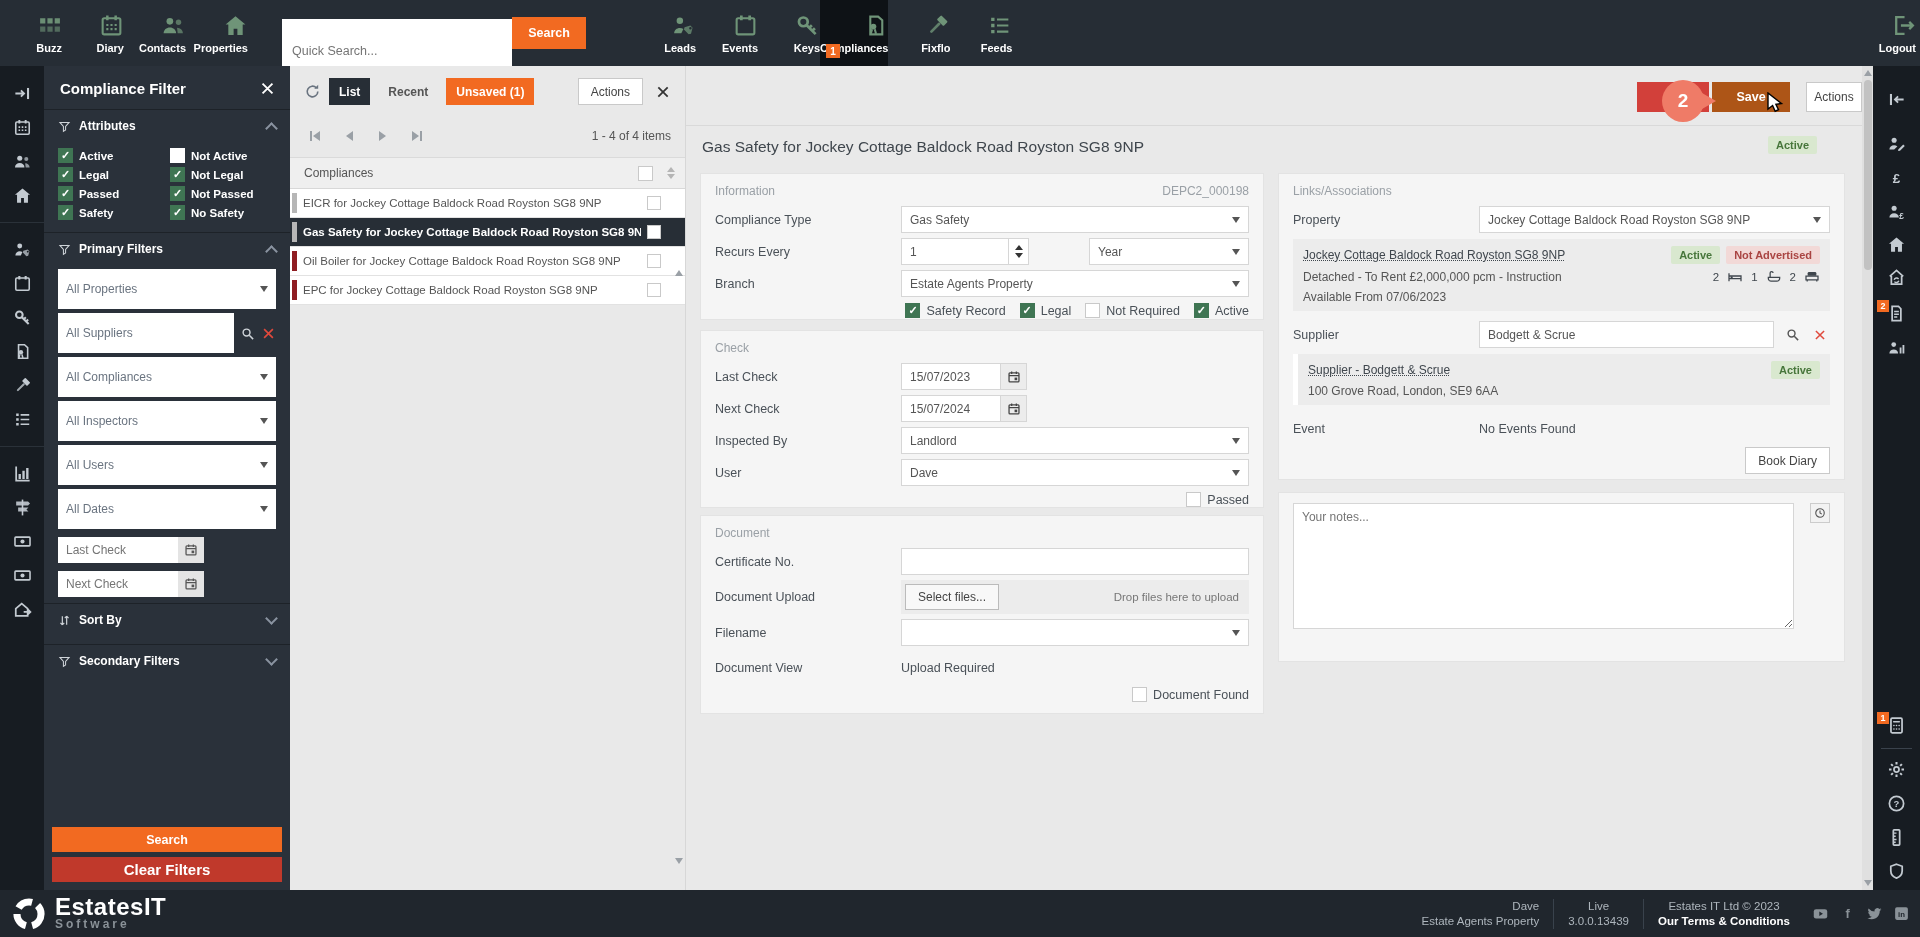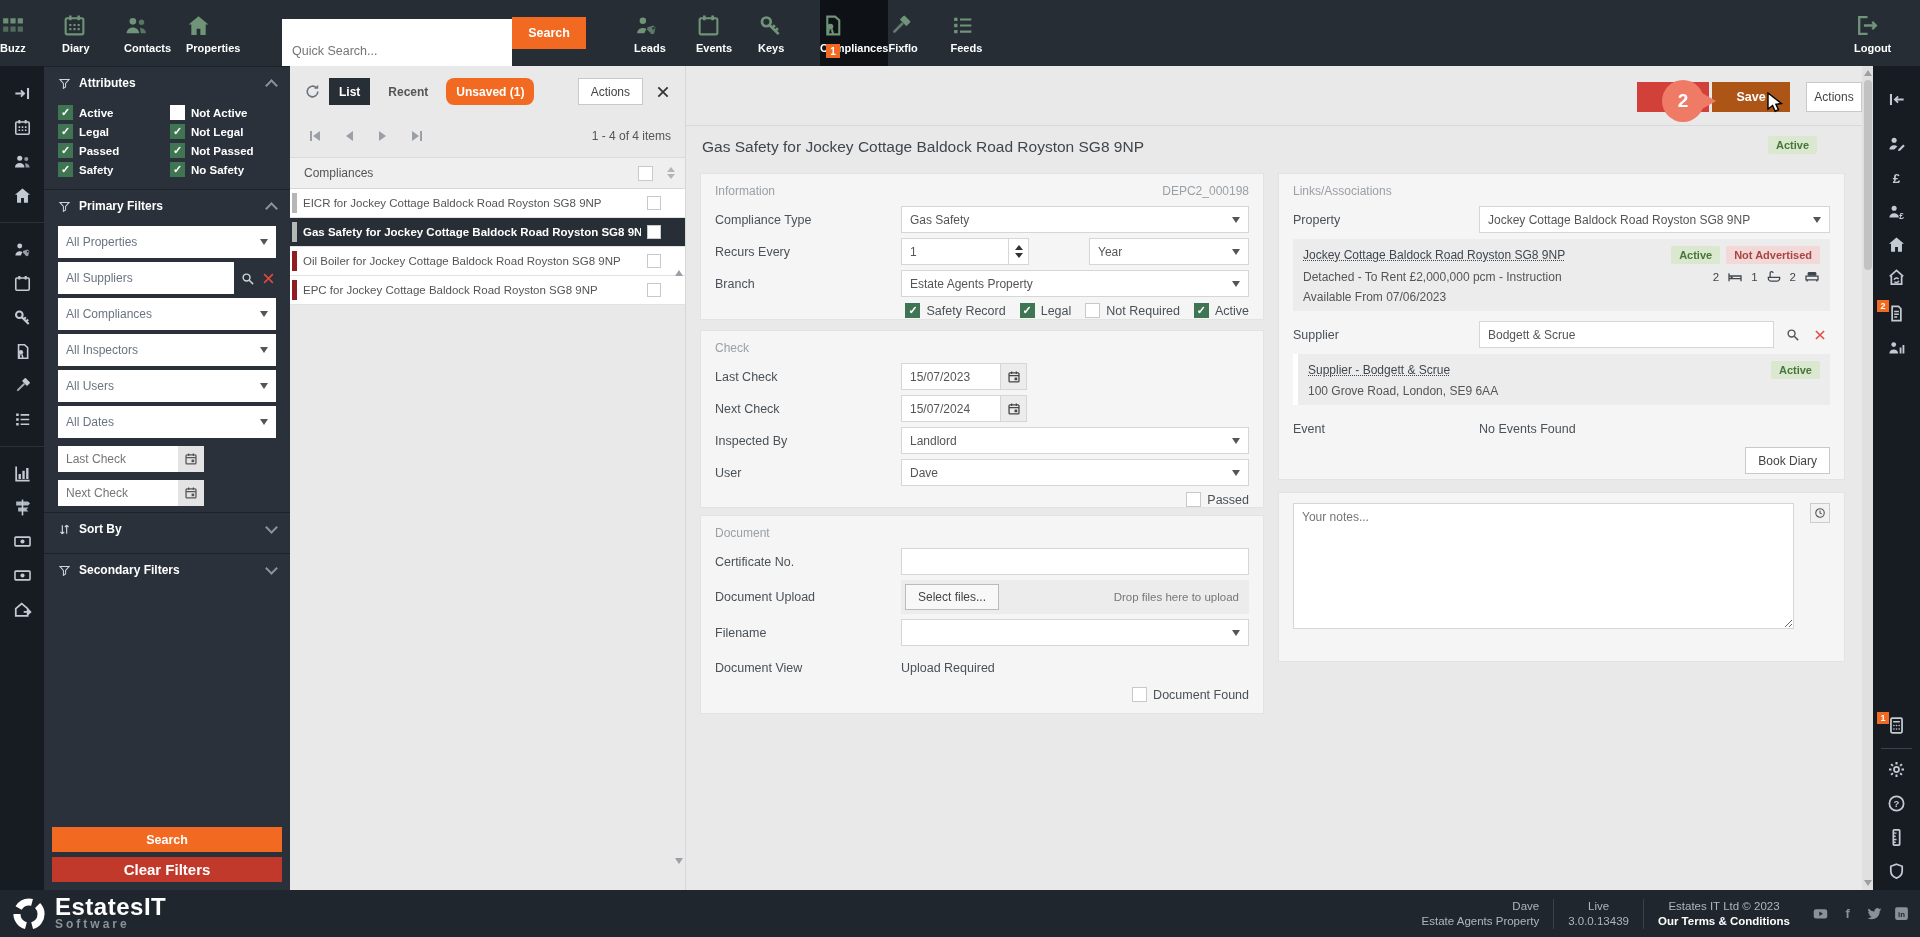--- a/index.html
+++ b/index.html
@@ -1,21 +1,21 @@
 <!DOCTYPE html>
 <html><head>
 <meta charset="utf-8">
 <style>
   html,body{margin:0;padding:0;background:#666;}
   .app{position:relative;width:1920px;height:937px;overflow:hidden;background:#e9e9e9;
        font-family:"Liberation Sans",sans-serif;-webkit-font-smoothing:antialiased;}
   svg.ic{display:block;}
   
   .topbar{position:absolute;left:0;top:0;width:1920px;height:66px;background:#262d35;display:flex;align-items:stretch;}
-  .tnav{display:flex;flex-direction:column;align-items:flex-start;justify-content:center;gap:4px;
+  .tnav{display:flex;flex-direction:column;align-items:flex-end;justify-content:center;gap:4px;
         min-width:62px;color:#fff;font-size:11px;font-weight:bold;position:relative;cursor:pointer;}
   .tnav svg{width:25px;height:25px;color:#6f9478;}
   .tnav.active{background:#0e1216;}
   .tbadge{position:absolute;left:6px;bottom:8px;background:#f26a21;color:#fff;font-size:10px;font-weight:bold;
           width:14px;height:14px;display:flex;align-items:center;justify-content:center;}
   .tsearch{display:flex;align-items:center;margin-left:34px;margin-right:48px;}
   .tsearch input{width:210px;height:32px;border:none;padding:16px 10px;font-size:12.5px;color:#444;
                  font-family:"Liberation Sans",sans-serif;outline:none;margin-top:36px;}
   .tsearch button{height:32px;width:74px;background:#f26a21;color:#fff;border:none;font-weight:bold;
                   font-size:12.5px;cursor:pointer;font-family:"Liberation Sans",sans-serif;}
@@ -37,42 +37,42 @@
   .chev.up{transform:rotate(-135deg);margin-top:4px;}
   .chev.dn{transform:rotate(45deg);margin-bottom:3px;}
   .fgrid{display:grid;grid-template-columns:1fr 1fr;gap:4px 2px;padding:6px 10px 12px 14px;}
   .fcb{display:flex;align-items:center;gap:6px;font-size:11.5px;font-weight:bold;cursor:pointer;}
   .cb{width:15px;height:15px;background:#fff;border:1px solid #c9c9c9;box-sizing:border-box;display:inline-flex;
       align-items:center;justify-content:center;flex:none;cursor:pointer;}
   .cb.on{background:#3f7553;border-color:#3f7553;}
   .cb.on::after{content:"✓";color:#fff;font-size:11px;font-weight:bold;line-height:1;}
   .fpanel .cb{border:none;}
   .fdrops{padding:4px 14px 6px 14px;display:flex;flex-direction:column;gap:4px;}
-  .fsel{height:32px;background:#fff;color:#6a7480;font-size:12px;display:flex;align-items:center;
+  .fsel{height:40px;background:#fff;color:#6a7480;font-size:12px;display:flex;align-items:center;
         padding:0 8px;justify-content:space-between;cursor:pointer;}
   .fsuprow{display:flex;align-items:center;gap:6px;}
   .fsuprow .fsel{flex:1;}
   .fsuprow svg{width:15px;height:15px;cursor:pointer;}
   .fdaterow{display:flex;align-items:center;margin-top:4px;}
   .fdaterow input{width:104px;height:26px;border:none;padding:0 8px;font-size:12px;color:#8a93a0;
                   font-family:"Liberation Sans",sans-serif;outline:none;}
   .fcalbtn{width:26px;height:26px;background:#e4e4e4;display:flex;align-items:center;justify-content:center;cursor:pointer;}
   .fcalbtn svg{width:14px;height:14px;color:#555;}
   .fsearchbtn{position:absolute;left:8px;bottom:38px;width:230px;height:25px;background:#f26a21;color:#fff;
         border:none;font-weight:bold;font-size:12.5px;cursor:pointer;font-family:"Liberation Sans",sans-serif;}
   .fclearbtn{position:absolute;left:8px;bottom:8px;width:230px;height:25px;background:#c0392b;color:#fff;
         border:none;font-weight:bold;font-size:15px;cursor:pointer;font-family:"Liberation Sans",sans-serif;}
   
   .lpanel{position:absolute;left:290px;top:66px;width:396px;height:824px;background:#e9e9e9;box-sizing:border-box;
           border-right:1px solid #d7d7d7;}
   .ltool{display:flex;align-items:center;padding:12px 10px 10px 14px;gap:8px;}
   .lref{width:17px;height:17px;color:#6a7480;cursor:pointer;}
   .tab{height:27px;display:flex;align-items:center;padding:0 10px;font-size:12px;font-weight:bold;color:#555;cursor:pointer;}
   .tab.on{background:#272e36;color:#fff;}
-  .tab.unsaved{background:#f26a21;color:#fff;border-radius:8px;}
+  .tab.unsaved{background:#f26a21;color:#fff;}
   .lactions{margin-left:auto;height:27px;background:#fff;border:1px solid #c9c9c9;color:#444;font-size:12px;
             padding:0 12px;cursor:pointer;font-family:"Liberation Sans",sans-serif;}
   .lclose{width:16px;height:16px;color:#333;cursor:pointer;margin:0 4px;}
   .lpag{display:flex;align-items:center;gap:26px;padding:14px 14px 14px 20px;border-bottom:1px solid #dadada;}
   .pg{display:flex;align-items:center;gap:1px;cursor:pointer;}
   .tri{width:0;height:0;border-top:5px solid transparent;border-bottom:5px solid transparent;}
   .tri.l{border-right:7px solid #9aa0a6;}
   .tri.r{border-left:7px solid #9aa0a6;}
   .pbar{width:2px;height:10px;background:#9aa0a6;}
   .lcount{margin-left:auto;font-size:12px;color:#555;}
@@ -498,20 +498,26 @@
       </svg>
     <svg class="ic">
         <use href="#i-note"></use>
       </svg>
     <svg class="ic">
         <use href="#i-houserun"></use>
       </svg>
   </nav>
 
   <aside class="fpanel">
+    <div class="fhead">
+      <span class="ftitle">Compliance Filter</span>
+      <svg class="fx ic">
+          <use href="#i-x"></use>
+        </svg>
+    </div>
     <div class="fsec">
       <svg class="ic">
           <use href="#i-funnel"></use>
         </svg>
       <span>Attributes</span>
       <span class="chev up"></span>
     </div>
     <div class="fgrid">
       <label class="fcb">
           <span class="cb on"></span>

